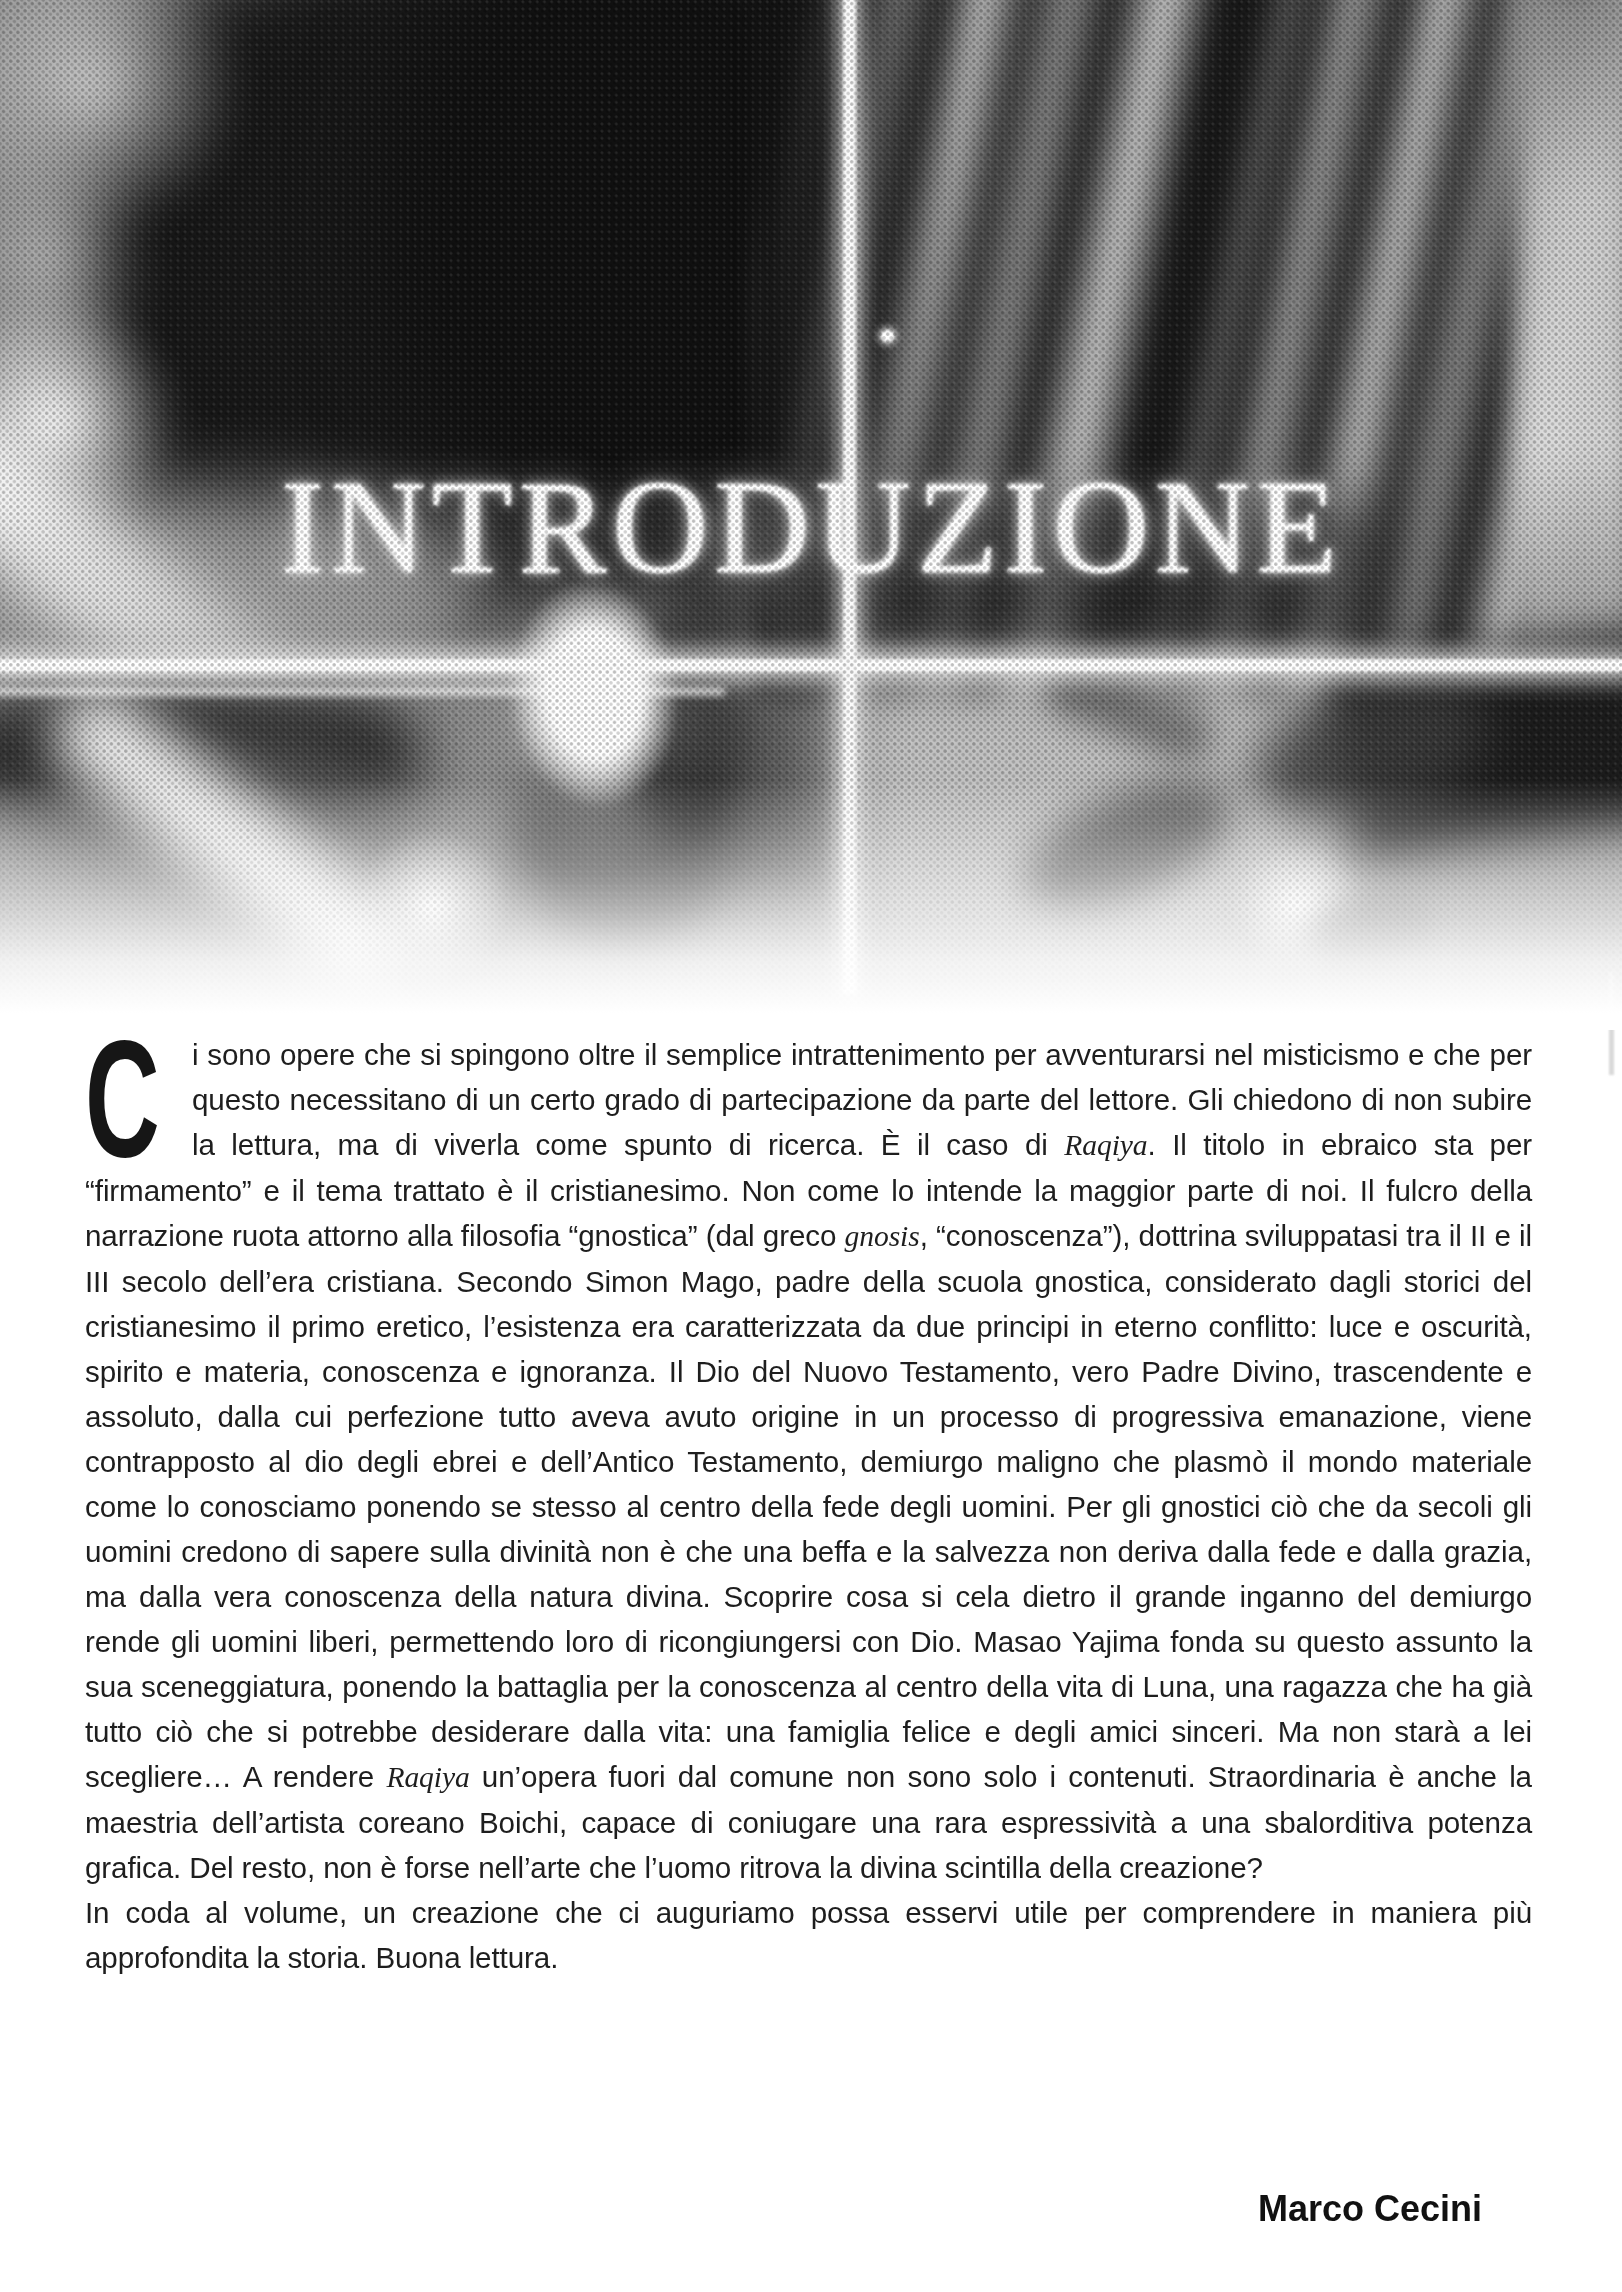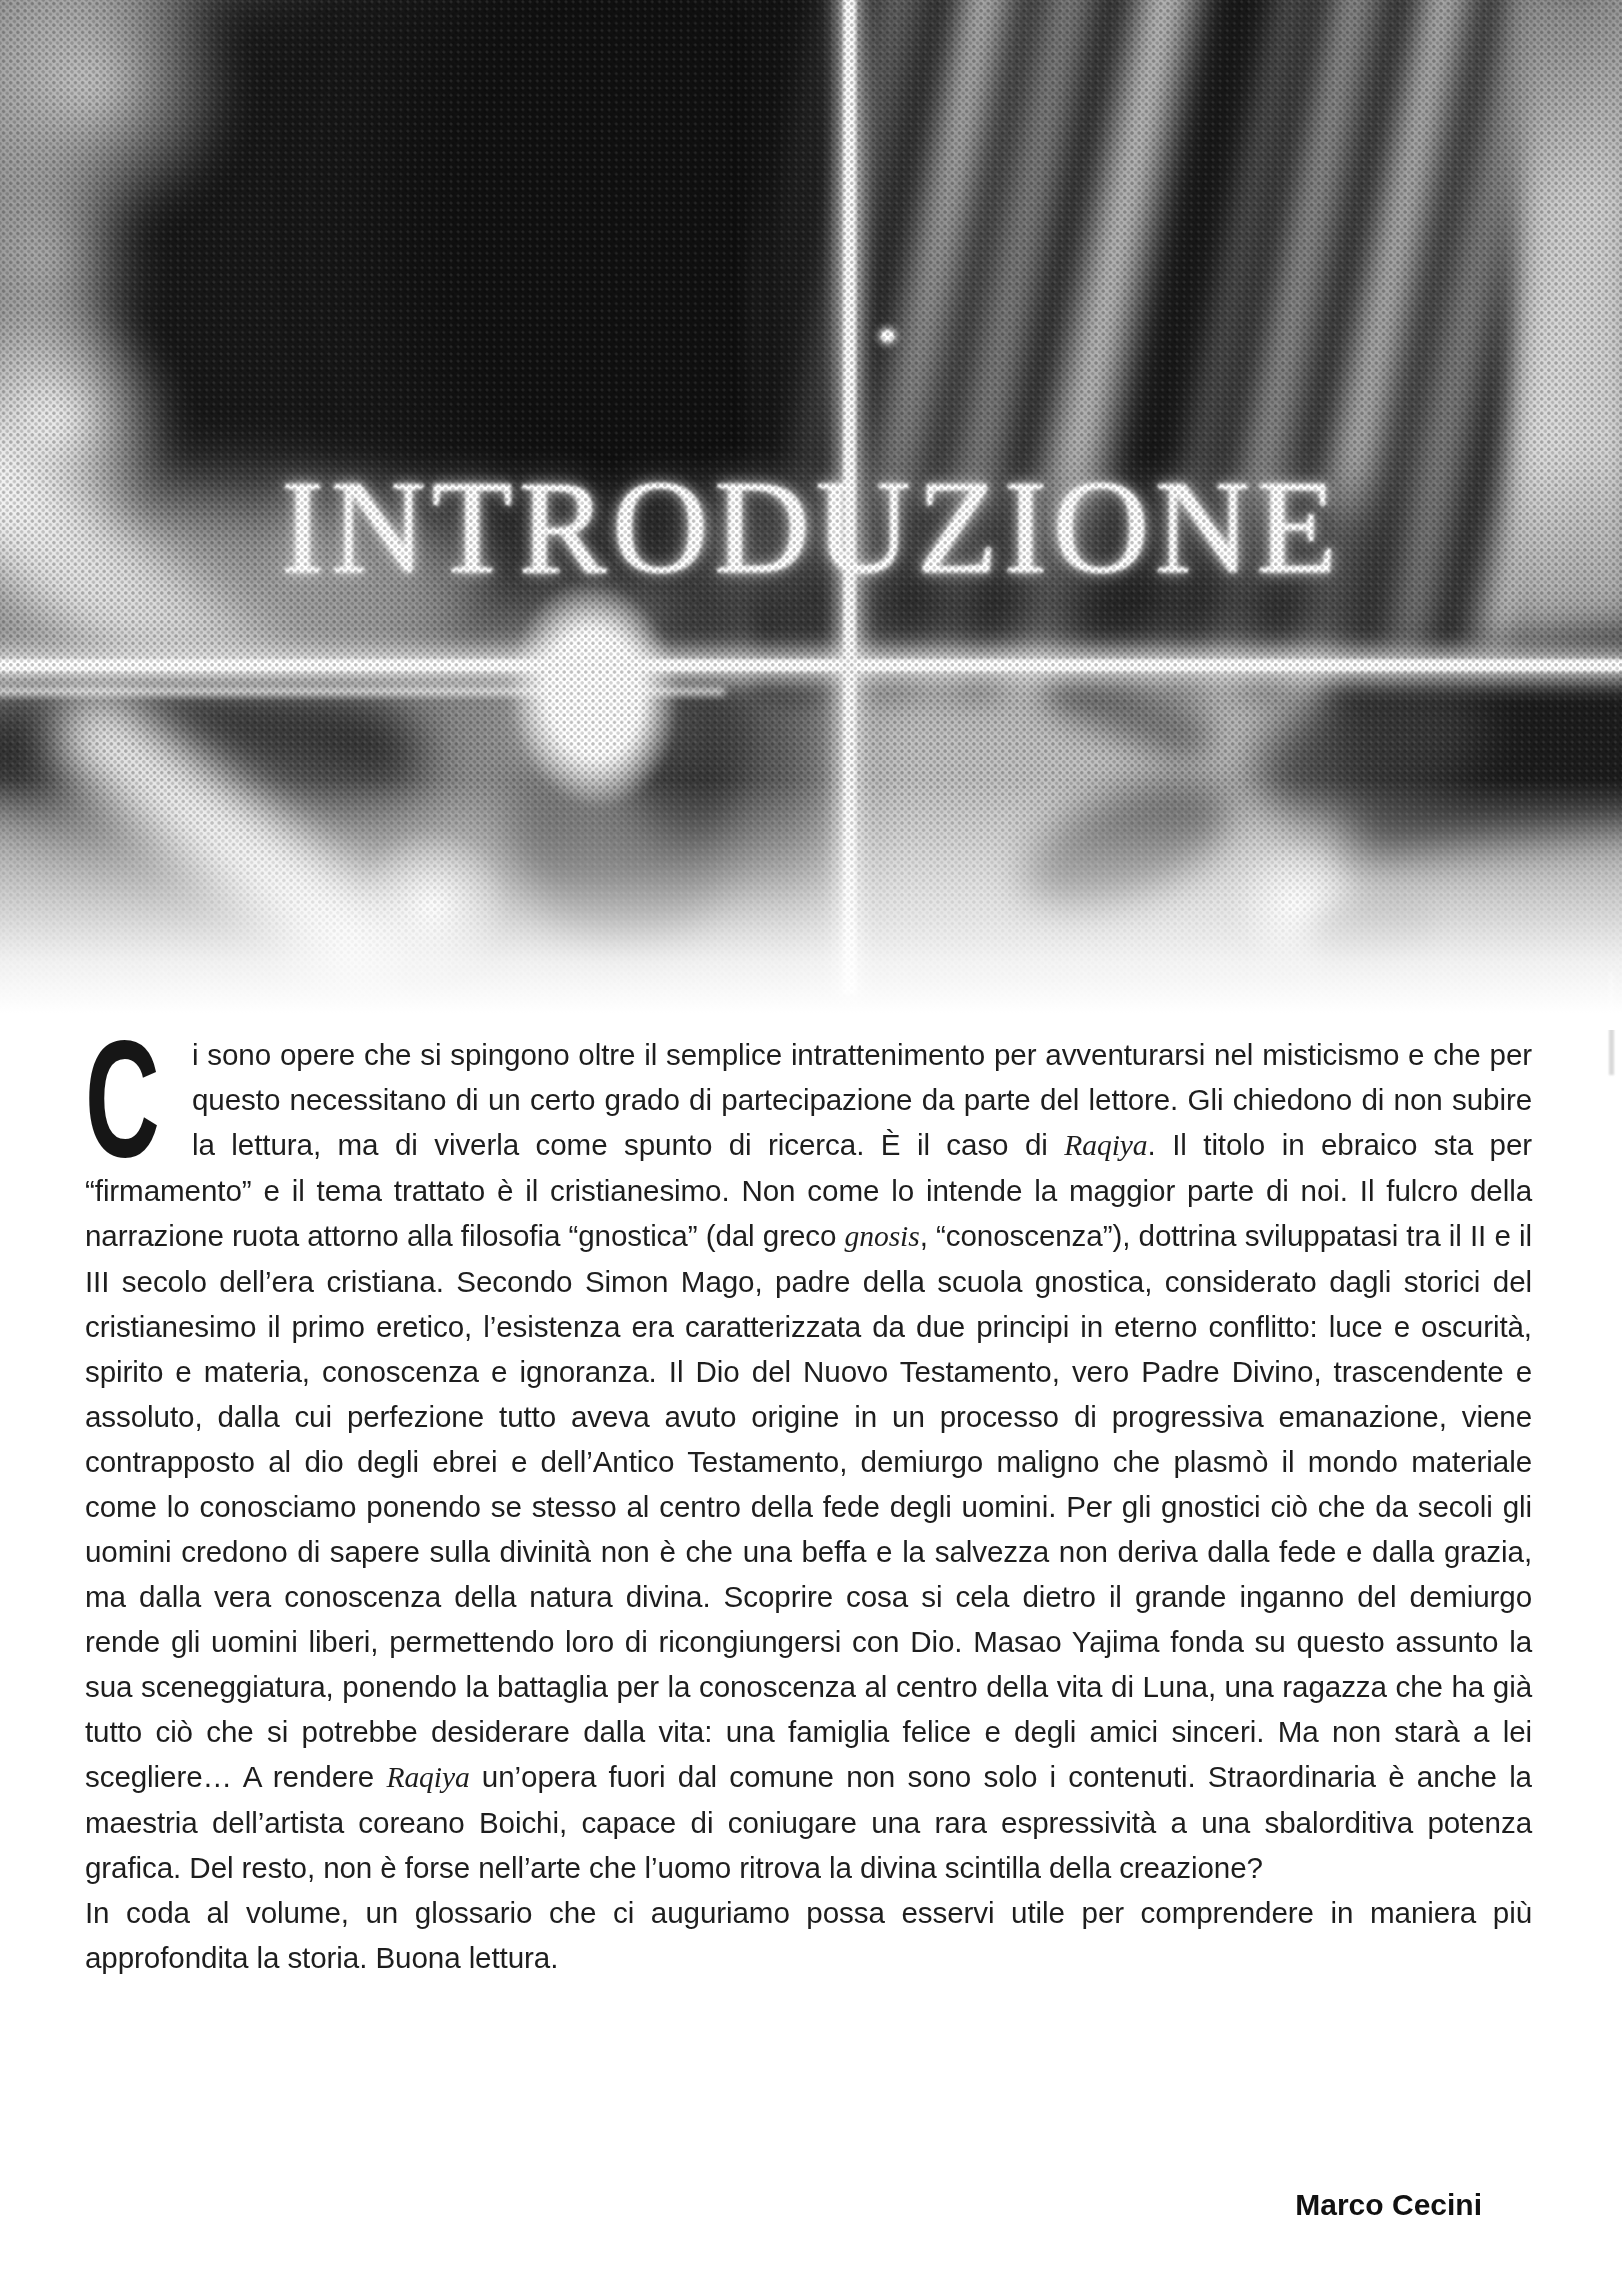--- a/index.html
+++ b/index.html
@@ -86,21 +86,21 @@
   .text-block p{margin:0;}
   .dropcap{
     float:left;width:82px;overflow:visible;
     font-weight:bold;font-size:167px;line-height:125px;
     transform:scaleX(.62);transform-origin:left center;
     margin:3.6px 25px 0 0;color:#161616;
   }
   em{font-style:italic;font-family:Liberation Serif, serif;}
   .signature{
     position:absolute;top:2188px;right:141px;
-    font-weight:bold;font-size:30px;color:#111;letter-spacing:0;
+    font-weight:bold;font-size:36px;color:#111;letter-spacing:0;
   }
 </style>
 </head>
 <body>
 
 <div class="photo">
   <div class="ly dark-mass"></div>
   <div class="ly dark-mass2"></div>
   <div class="ly stripes"></div>
   <div class="ly stripes-join"></div>
@@ -134,17 +134,17 @@
   <div class="ly vline"></div>
   <div class="ly speck"></div>
   <div class="photo-title">INTRODUZIONE</div>
   <div class="ly fade-bottom"></div>
 </div>
 
 <div class="edge-scratch"></div>
 
 <div class="text-block">
   <p><span class="dropcap">C</span><span>i sono opere che si spingono oltre il semplice intrattenimento per avventurarsi nel misticismo e che per questo necessitano di un certo grado di partecipazione da parte del lettore. Gli chiedono di non subire la lettura, ma di viverla come spunto di ricerca. È il caso di </span><em>Raqiya</em><span>. Il titolo in ebraico sta per “firmamento” e il tema trattato è il cristianesimo. Non come lo intende la maggior parte di noi. Il fulcro della narrazione ruota attorno alla filosofia “gnostica” (dal greco </span><em>gnosis</em><span>, “conoscenza”), dottrina sviluppatasi tra il II e il III secolo dell’era cristiana. Secondo Simon Mago, padre della scuola gnostica, considerato dagli storici del cristianesimo il primo eretico, l’esistenza era caratterizzata da due principi in eterno conflitto: luce e oscurità, spirito e materia, conoscenza e ignoranza. Il Dio del Nuovo Testamento, vero Padre Divino, trascendente e assoluto, dalla cui perfezione tutto aveva avuto origine in un processo di progressiva emanazione, viene contrapposto al dio degli ebrei e dell’Antico Testamento, demiurgo maligno che plasmò il mondo materiale come lo conosciamo ponendo se stesso al centro della fede degli uomini. Per gli gnostici ciò che da secoli gli uomini credono di sapere sulla divinità non è che una beffa e la salvezza non deriva dalla fede e dalla grazia, ma dalla vera conoscenza della natura divina. Scoprire cosa si cela dietro il grande inganno del demiurgo rende gli uomini liberi, permettendo loro di ricongiungersi con Dio. Masao Yajima fonda su questo assunto la sua sceneggiatura, ponendo la battaglia per la conoscenza al centro della vita di Luna, una ragazza che ha già tutto ciò che si potrebbe desiderare dalla vita: una famiglia felice e degli amici sinceri. Ma non starà a lei scegliere… A rendere </span><em>Raqiya</em><span> un’opera fuori dal comune non sono solo i contenuti. Straordinaria è anche la maestria dell’artista coreano Boichi, capace di coniugare una rara espressività a una sbalorditiva potenza grafica. Del resto, non è forse nell’arte che l’uomo ritrova la divina scintilla della creazione?</span></p>
-  <p>In coda al volume, un glossario che ci auguriamo possa esservi utile per comprendere in maniera più approfondita la storia. Buona lettura.</p>
+  <p>In coda al volume, un creazione che ci auguriamo possa esservi utile per comprendere in maniera più approfondita la storia. Buona lettura.</p>
 </div>
 
 <div class="signature">Marco Cecini</div>
 
 
 </body></html>

